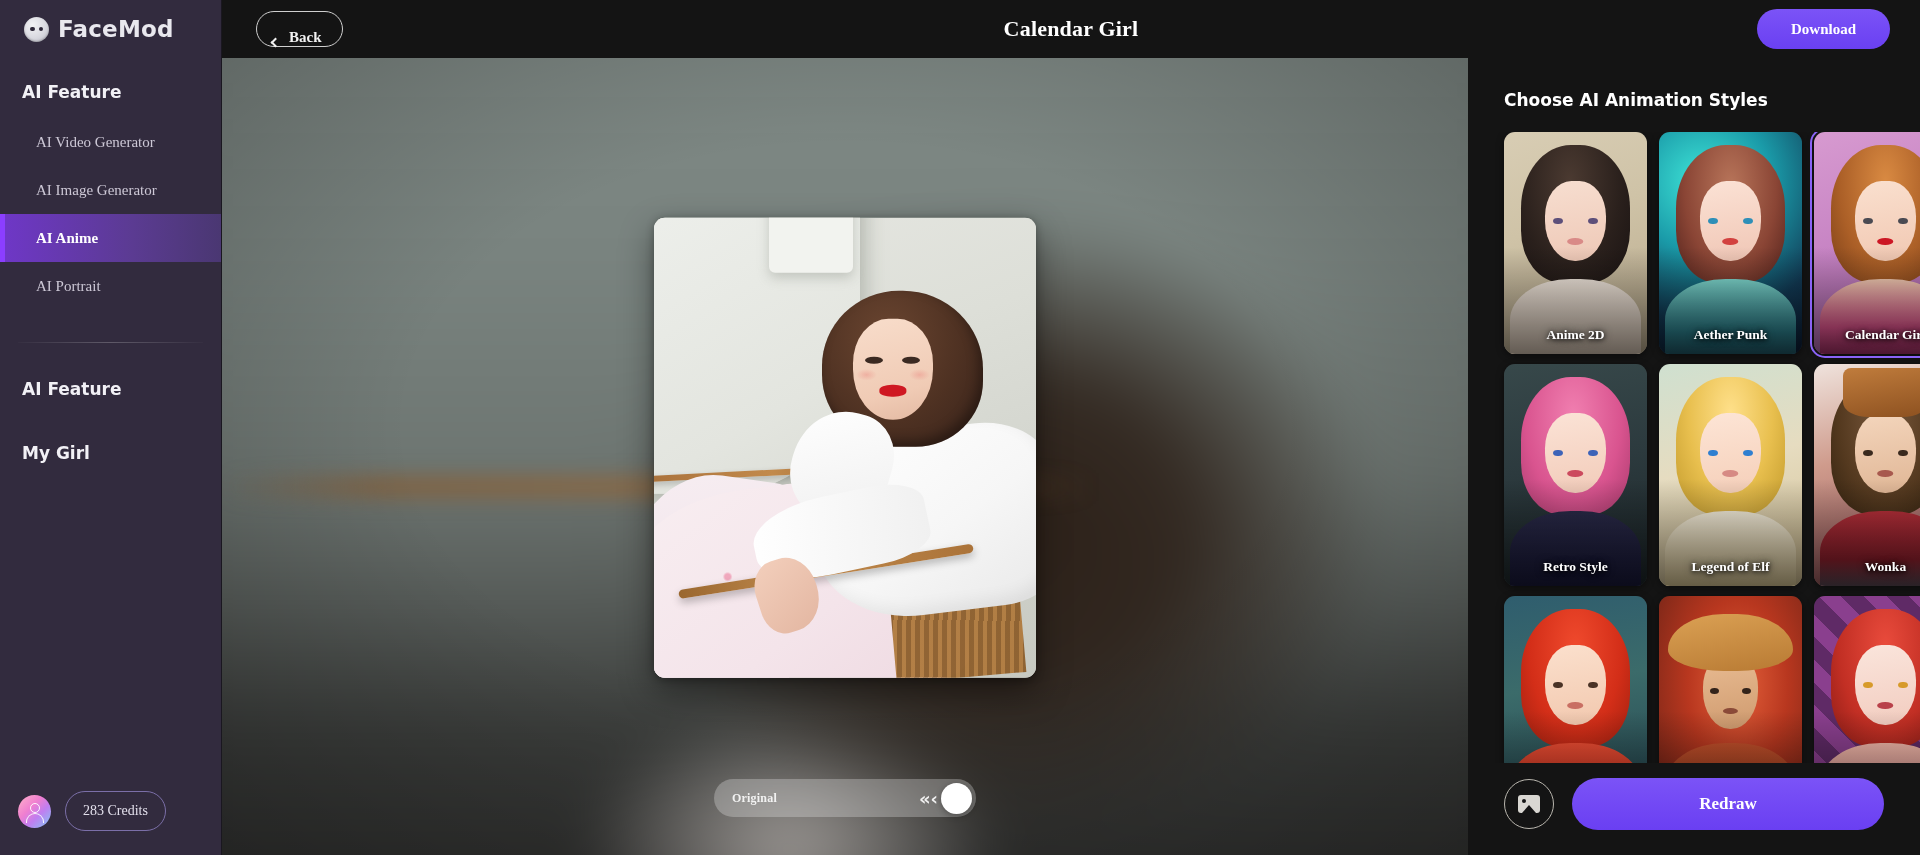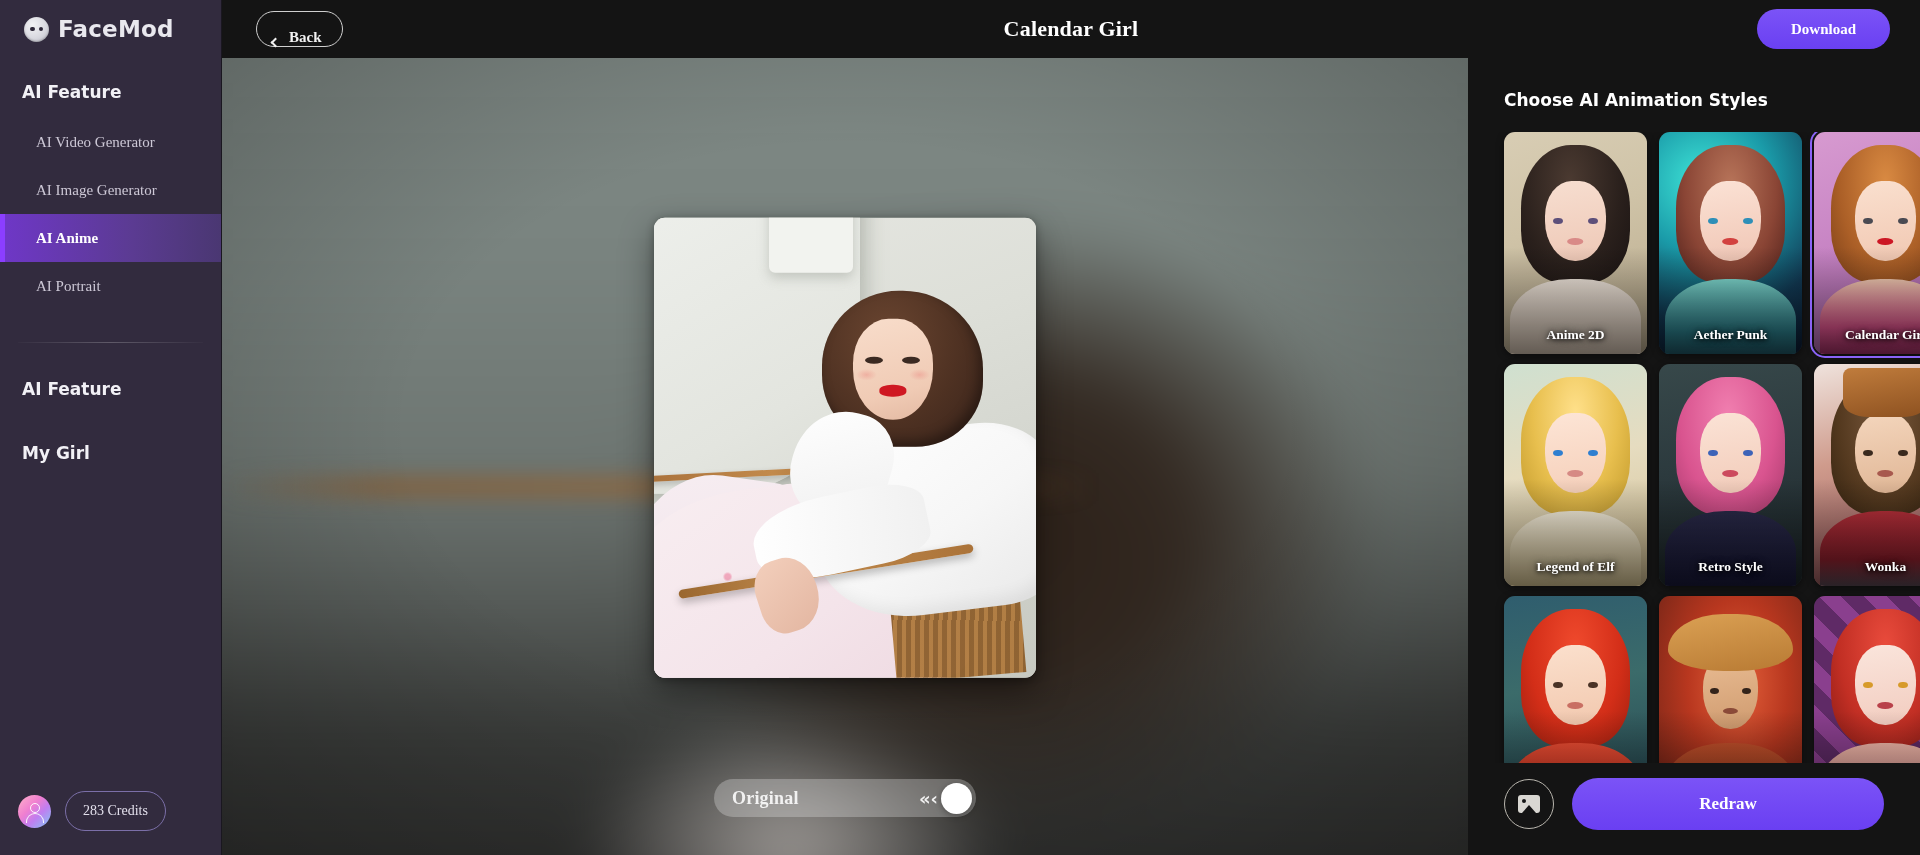--- a/index.html
+++ b/index.html
@@ -282,21 +282,21 @@
     position: absolute; left: 50%; bottom: 38px;
     transform: translateX(-50%);
     width: 262px; height: 38px; border-radius: 999px;
     background: rgba(235,235,235,.30);
     display: flex; align-items: center;
     padding: 0 4px 0 18px;
     backdrop-filter: blur(3px);
     cursor: pointer;
   }
   .slider-label {
-    font-size: 18px; font-weight: 700; color: rgba(255,255,255,.88);
+    font-size: 12px; font-weight: 700; color: rgba(255,255,255,.88);
     letter-spacing: .2px;
   }
   .slider-arrows {
     margin-left: auto; display: flex; align-items: center; gap: 1px;
     color: rgba(255,255,255,.9); font-size: 18px; font-weight: 700;
     margin-right: 3px;
     font-family: "DejaVu Sans", sans-serif;
   }
   .slider-knob {
     width: 31px; height: 31px; border-radius: 50%;
@@ -518,45 +518,45 @@
                 <span class="p-eye p-eyeR" style="background:#4a4a52;"></span>
                 <span class="p-mouth" style="background:#cc1724;"></span>
               </span>
               <span class="p-body" style="background:linear-gradient(180deg,#f3cbb2 0%,#e2568f 55%,#8e2057 100%);"></span>
             </div>
             <div class="sc-shade"></div>
             <div class="sc-label">Calendar Girl</div>
           </div>
 
           <div class="style-card">
+            <div class="sc-art" style="background:linear-gradient(170deg,#37484a 0%,#2c3a3e 45%,#1c2528 100%);">
+              <span class="p-hair" style="background:radial-gradient(ellipse at 48% 28%,#f17fb0 0%,#d9548f 60%,#a93a6d 100%);"></span>
+              <span class="p-face" style="background:linear-gradient(170deg,#fbe3d6,#f2cbb9);">
+                <span class="p-eye p-eyeL" style="background:#3d63b8;"></span>
+                <span class="p-eye p-eyeR" style="background:#3d63b8;"></span>
+                <span class="p-mouth" style="background:#cc4a5e;"></span>
+              </span>
+              <span class="p-body" style="background:linear-gradient(180deg,#2a2a48,#17173a);"></span>
+            </div>
+            <div class="sc-shade"></div>
+            <div class="sc-label">Retro Style</div>
+          </div>
+
+          <div class="style-card">
             <div class="sc-art" style="background:linear-gradient(165deg,#cfe0d0 0%,#e6dcc0 45%,#d2bf92 100%);">
               <span class="p-hair" style="background:radial-gradient(ellipse at 50% 26%,#ffe08a 0%,#e8bf4e 55%,#c29a2c 100%);"></span>
               <span class="p-face" style="background:linear-gradient(170deg,#fde5d6,#f5cfb9);">
                 <span class="p-eye p-eyeL" style="background:#2f7fd0;"></span>
                 <span class="p-eye p-eyeR" style="background:#2f7fd0;"></span>
                 <span class="p-mouth" style="background:#d68a84;"></span>
               </span>
               <span class="p-body" style="background:linear-gradient(180deg,#f6efdd,#ddc78e);"></span>
             </div>
             <div class="sc-shade"></div>
             <div class="sc-label">Legend of Elf</div>
-          </div>
-
-          <div class="style-card">
-            <div class="sc-art" style="background:linear-gradient(170deg,#37484a 0%,#2c3a3e 45%,#1c2528 100%);">
-              <span class="p-hair" style="background:radial-gradient(ellipse at 48% 28%,#f17fb0 0%,#d9548f 60%,#a93a6d 100%);"></span>
-              <span class="p-face" style="background:linear-gradient(170deg,#fbe3d6,#f2cbb9);">
-                <span class="p-eye p-eyeL" style="background:#3d63b8;"></span>
-                <span class="p-eye p-eyeR" style="background:#3d63b8;"></span>
-                <span class="p-mouth" style="background:#cc4a5e;"></span>
-              </span>
-              <span class="p-body" style="background:linear-gradient(180deg,#2a2a48,#17173a);"></span>
-            </div>
-            <div class="sc-shade"></div>
-            <div class="sc-label">Retro Style</div>
           </div>
 
           <div class="style-card">
             <div class="sc-art" style="background:linear-gradient(165deg,#efe3dd 0%,#cf9b8c 40%,#8e4a52 100%);">
               <span class="p-hair" style="background:radial-gradient(ellipse at 50% 30%,#7a5a3e 0%,#54391f 60%,#33220f 100%);"></span>
               <span class="p-face" style="background:linear-gradient(170deg,#f4d6bd,#e0b695);">
                 <span class="p-eye p-eyeL" style="background:#3a2a1e;"></span>
                 <span class="p-eye p-eyeR" style="background:#3a2a1e;"></span>
                 <span class="p-mouth" style="background:#a8594e;"></span>
               </span>

